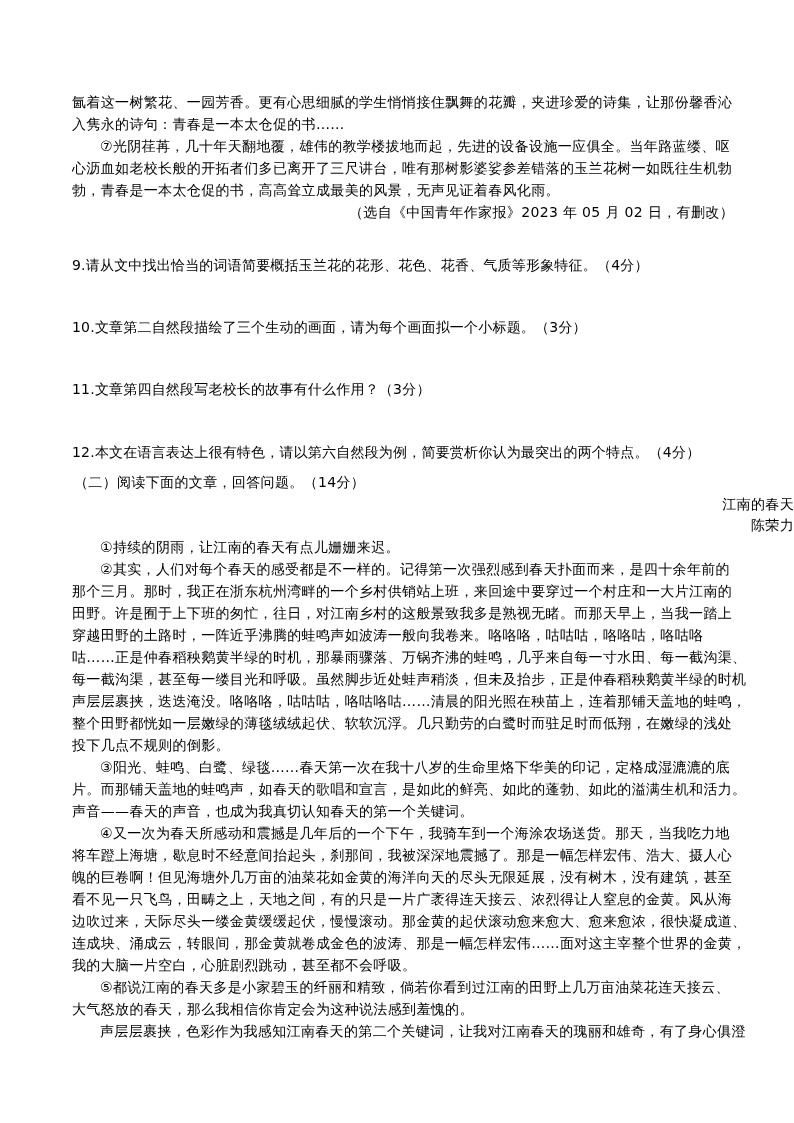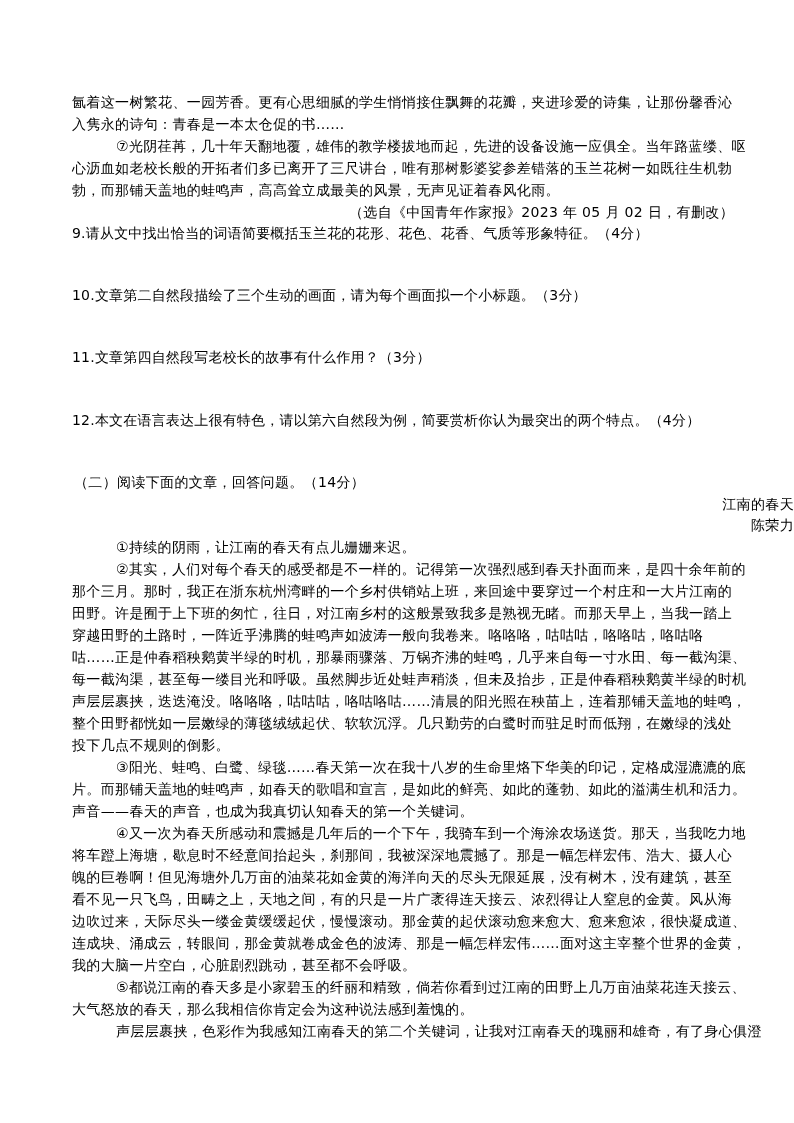--- a/index.html
+++ b/index.html
@@ -6,34 +6,34 @@
   body {
     width: 794px; height: 1123px; position: relative; overflow: hidden;
     font-family: "DejaVu Sans", "Liberation Sans", sans-serif;
     color: #000000; font-size: 14px;
   }
   .line {
     position: absolute; left: 72px; width: 660px;
     height: 22px; line-height: 22px; white-space: nowrap;
     letter-spacing: 0.35px;
   }
-  .indent { left: 100px; margin-left: 16px; }
+  .indent { left: 100px; }
   .right { left: auto; right: 60px; width: auto; text-align: center; }
   .center { left: 0; width: 794px; text-align: right; }
   .ul { text-underline-offset: 3px; }
-  .q { letter-spacing: 0.2px; }
+  .q { letter-spacing: 0.2px; margin-top: 32px; }
 </style>
 </head>
 <body>
 
 <div class="line" style="top:91px">氤着这一树繁花、一园芳香。更有心思细腻的学生悄悄接住飘舞的花瓣，夹进珍爱的诗集，让那份馨香沁</div>
 <div class="line" style="top:113px">入隽永的诗句：青春是一本太仓促的书……</div>
 <div class="line indent" style="top:135px">⑦光阴荏苒，几十年天翻地覆，雄伟的教学楼拔地而起，先进的设备设施一应俱全。当年路蓝缕、呕</div>
 <div class="line" style="top:157px">心沥血如老校长般的开拓者们多已离开了三尺讲台，唯有那树影婆娑参差错落的玉兰花树一如既往生机勃</div>
-<div class="line" style="top:179px">勃，而那铺天盖地的蛙鸣声，高高耸立成最美的风景，无声见证着春风化雨。</div>
+<div class="line" style="top:179px">勃，青春是一本太仓促的书，高高耸立成最美的风景，无声见证着春风化雨。</div>
 <div class="line right" style="top:201px">（选自《中国青年作家报》2023 年 05 月 02 日，有删改）</div>
 
 <div class="line q" style="top:222px">
   <span>9.</span><span>请从文中找出恰当的词语简要概括玉兰花的花形、花色、花香、气质等形象特征。（4分）</span>
 </div>
 <div class="line q" style="top:284px">
   <span>10.</span><span>文章第二自然段描绘了三个生动的画面，请为每个画面拟一个小标题。（3分）</span>
 </div>
 <div class="line q" style="top:346px">
   <span>11.</span><span>文章第四自然段写老校长的故事有什么作用？（3分）</span>

